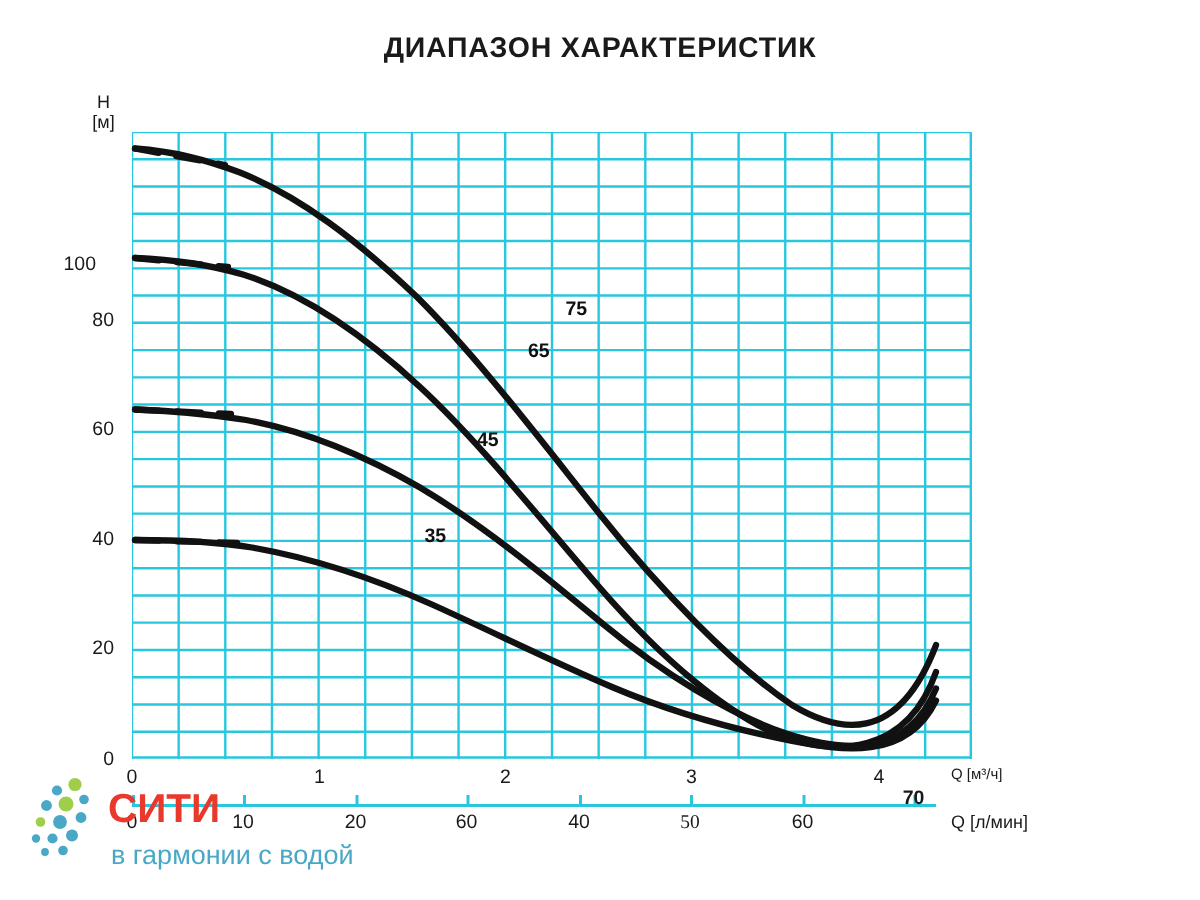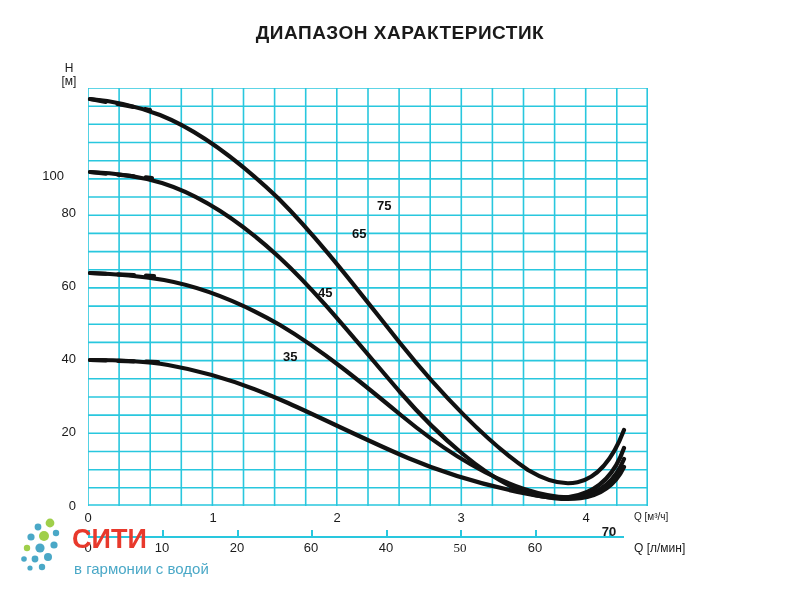--- a/index.html
+++ b/index.html
@@ -154,21 +154,21 @@
     left: 152px;
     top: 6px;
     font-size: 27px;
     font-weight: bold;
     color: #9fcf4a;
   }
   .logo-tag {
     position: absolute;
     left: 58px;
     top: 42px;
-    font-size: 15px;
+    font-size: 18px;
     color: #4aa8c7;
   }
 </style>
 </head>
 <body>
 
 <div id="stage">
 
   <div class="chart-title">ДИАПАЗОН ХАРАКТЕРИСТИК</div>
 

